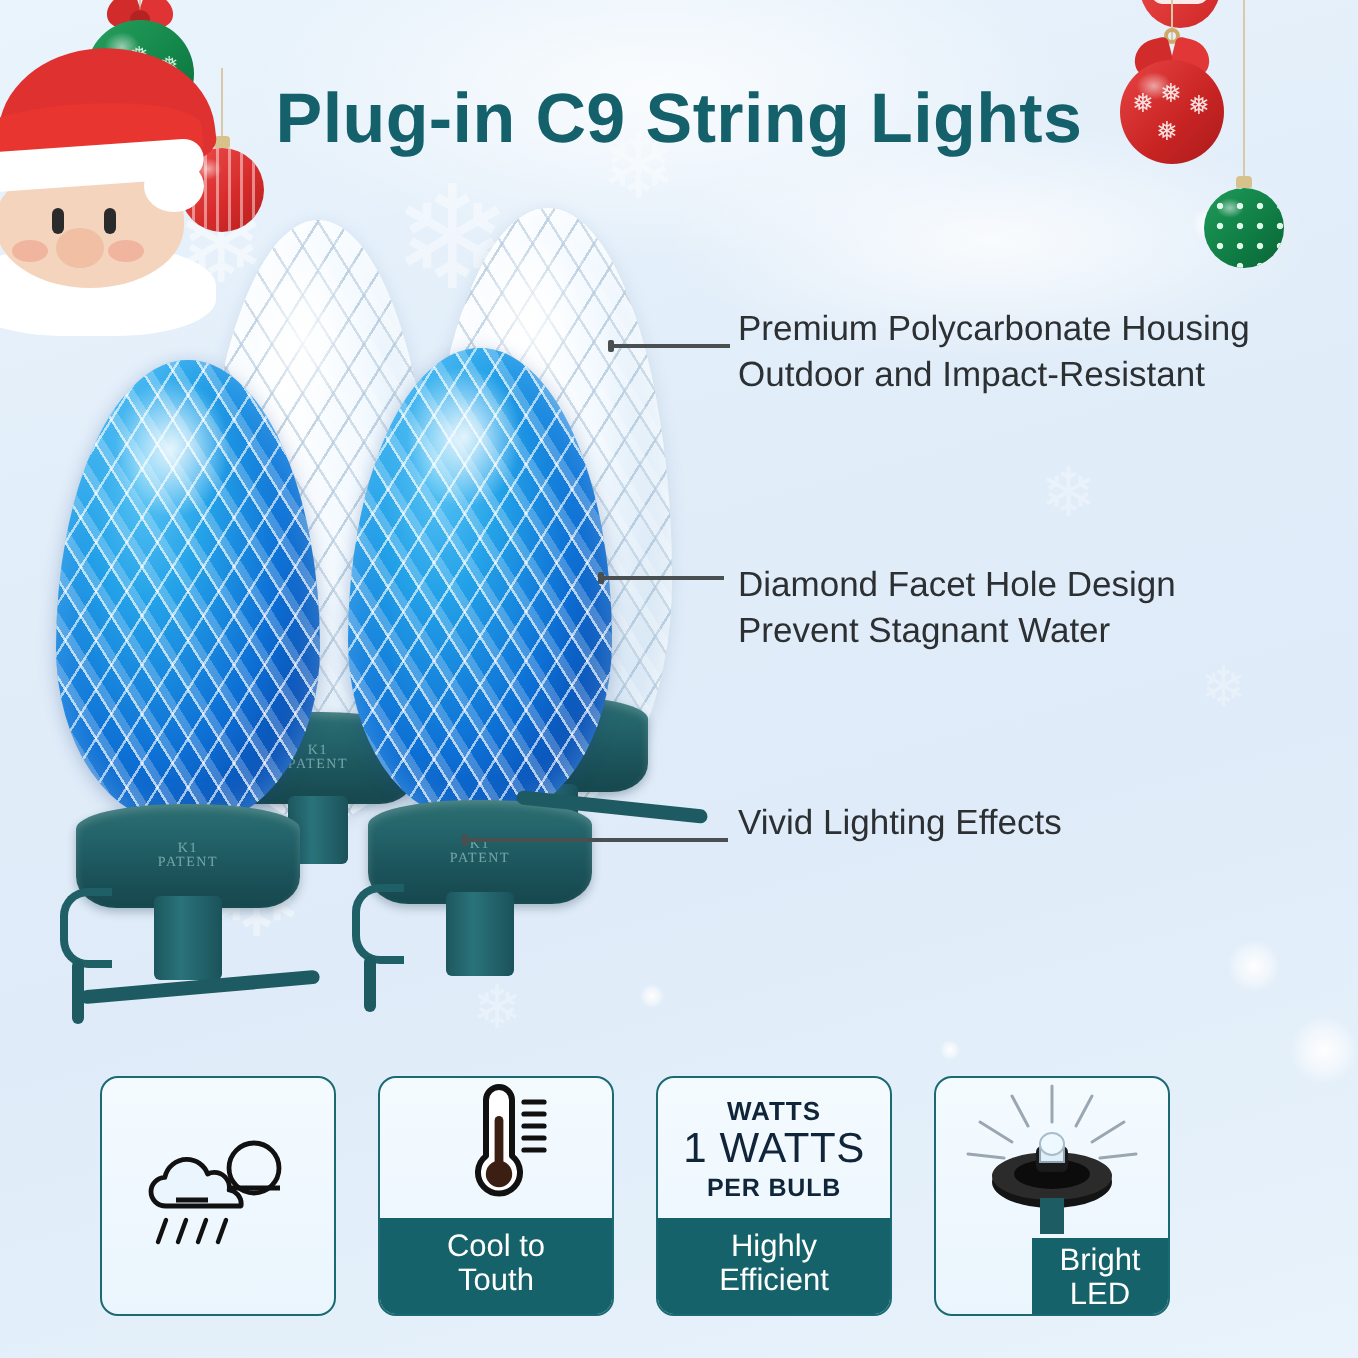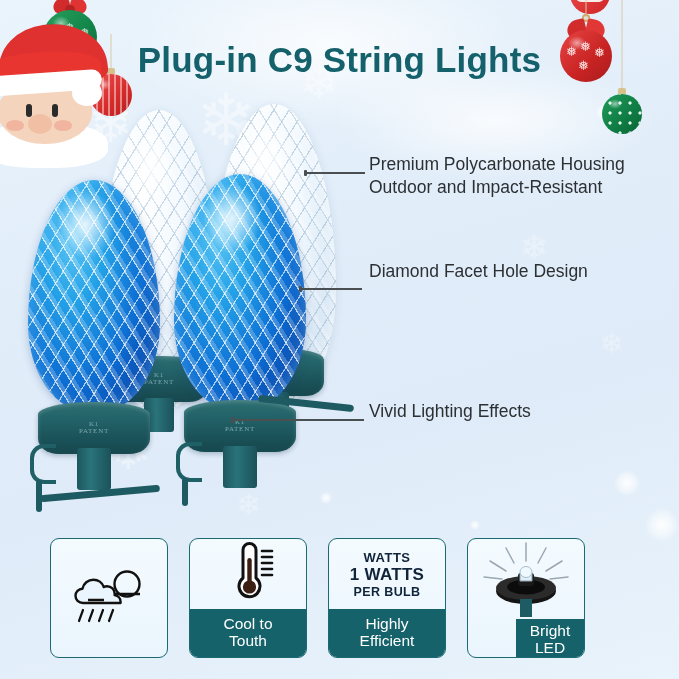--- a/index.html
+++ b/index.html
@@ -101,21 +101,21 @@
            overflow:hidden; display:flex; flex-direction:column;
            background:linear-gradient(180deg,#f4fbff,#eaf5fd); }
   .badge .top { flex:1; display:flex; align-items:center; justify-content:center; position:relative; }
   .badge .foot { background:#15626a; color:#fff; text-align:center;
                  font-size:15.5px; line-height:1.08; padding:4px 2px 5px;
                  display:flex; flex-direction:column; justify-content:center; }
   .badge .foot.two { height:48px; }
   .badge .foot.one { height:48px;margin-left:48px; }
   .watt { text-align:center; color:#10243a; }
   .watt .w1 { font-size:13px; font-weight:700; letter-spacing:.5px; }
-  .watt .w2 { font-size:17px; font-weight:700; letter-spacing:.3px; }
+  .watt .w2 { font-size:21px; font-weight:400; letter-spacing:.3px; }
   .watt .w3 { font-size:12.5px; font-weight:700; letter-spacing:.4px; }
 </style>
 </head>
 <body>
 
 <div id="stage">
 
   <div class="cloudwash" style="left:120px;top:-40px;width:420px;height:170px;"></div>
   <div class="cloudwash" style="left:330px;top:60px;width:330px;height:120px;"></div>
   <div class="bokeh" style="left:596px;top:104px;width:16px;height:16px;"></div>
@@ -267,22 +267,23 @@
   </div>
 
   <div class="leader" style="left:305px;top:172px;width:60px;"></div>
   <div class="leader" style="left:300px;top:288px;width:62px;"></div>
   <div class="leader" style="left:232px;top:419px;width:132px;"></div>
 
   <div class="note" style="left:369px;top:153px;">
     <div>Premium Polycarbonate Housing</div>
     <div>Outdoor and Impact-Resistant</div>
   </div>
-  <div class="note" style="left:369px;top:260px;">
+  <div class="note" style="left:369px;top:281px;">
     <div>Diamond Facet Hole Design</div>
+    <div>Prevent Stagnant Water</div>
   </div>
   <div class="note" style="left:369px;top:400px;">
     <div>Vivid Lighting Effects</div>
   </div>
 
   <div id="badges">
 
     <div class="badge">
       <div class="top">
         <svg width="78" height="62" viewBox="0 0 78 62">

